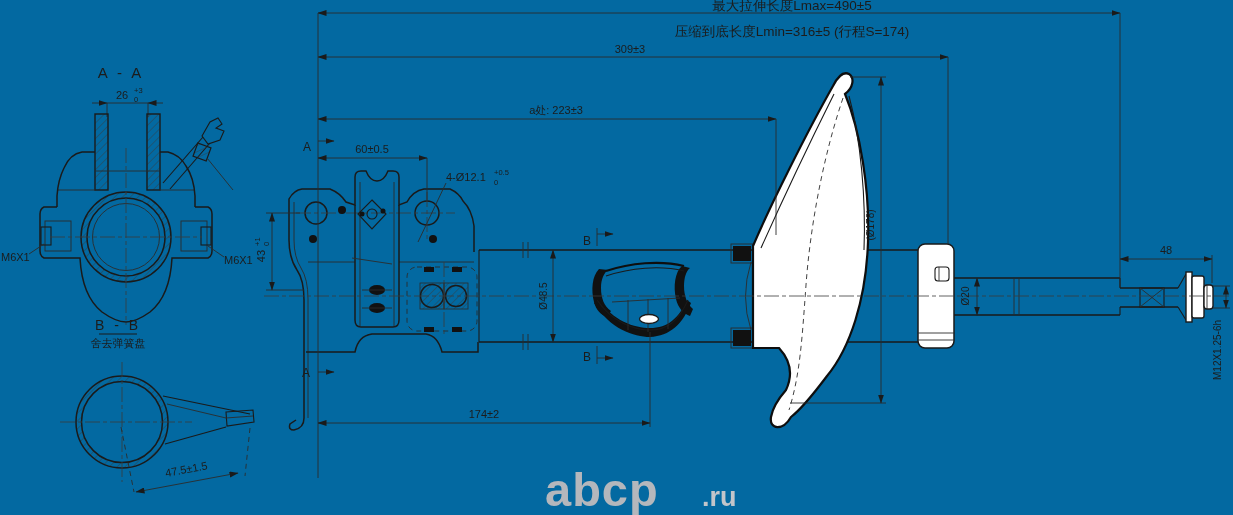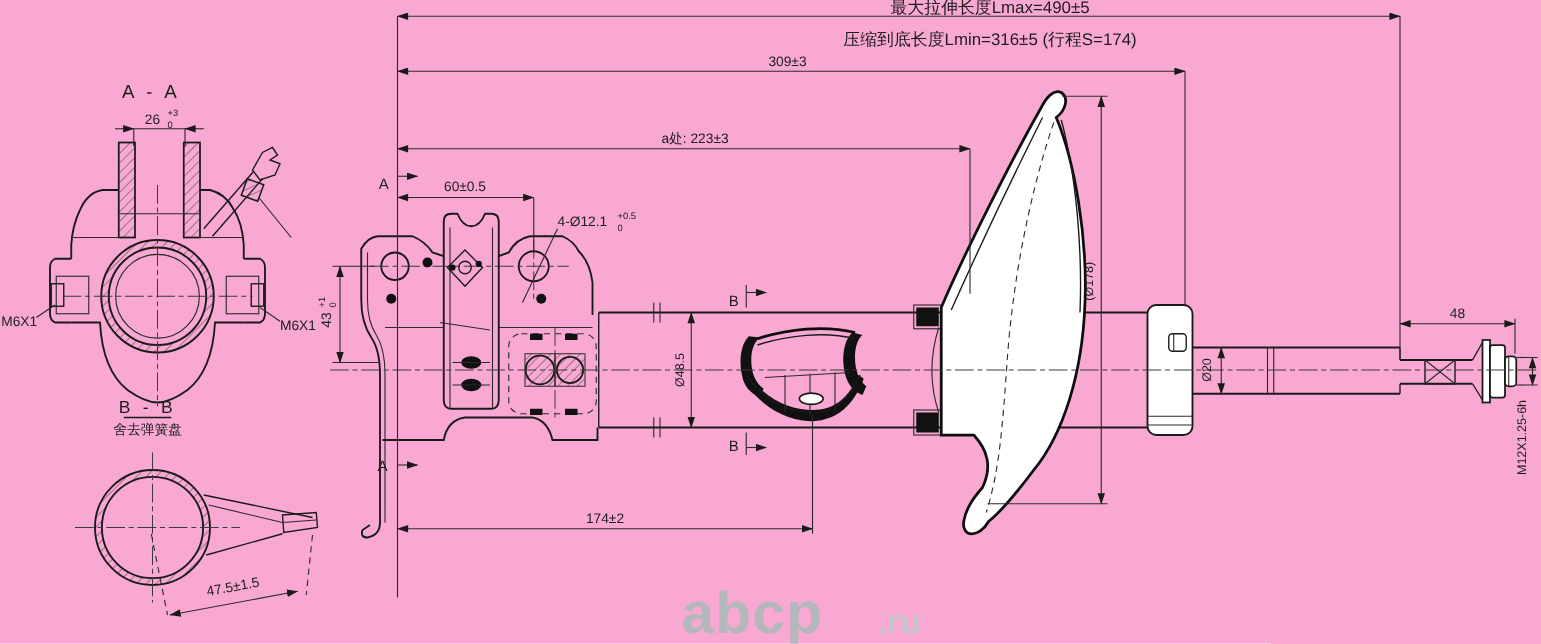--- a/index.html
+++ b/index.html
@@ -1,16 +1,16 @@
 <!DOCTYPE html>
 <html><head>
 <meta charset="utf-8">
 <style>
   html,body{margin:0;padding:0;background:#ffffff;}
-  .page{position:relative;width:1233px;height:515px;background:#f9a8d4;overflow:hidden;
+  .page{position:relative;width:1233px;height:515px;background:#0369a1;overflow:hidden;
         font-family:"Liberation Sans",sans-serif;}
   svg{display:block}
   text{fill:#1c1c1c;font-family:"Liberation Sans",sans-serif;}
   .t11{font-size:11px;} .t10{font-size:10px;} .t12{font-size:12px;}
   .t13{font-size:13.5px;} .t15{font-size:15px;letter-spacing:3px;}
   .t14{font-size:14px;letter-spacing:3px;} .t7{font-size:7.5px;}
   .mid{text-anchor:middle;}
   .thin{stroke:#2b2b2b;stroke-width:0.9;fill:none;}
   .med{stroke:#1a1a1a;stroke-width:1.5;fill:none;}
   .lt{stroke:#1a1a1a;stroke-width:1.1;fill:none;}

